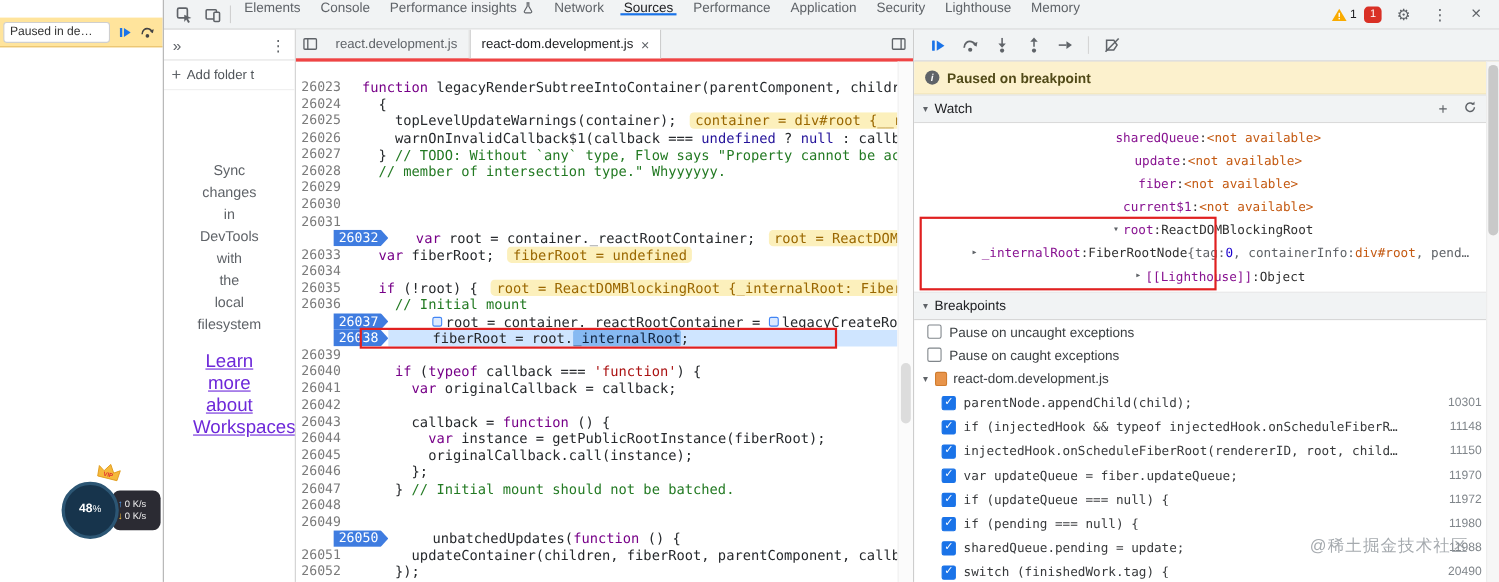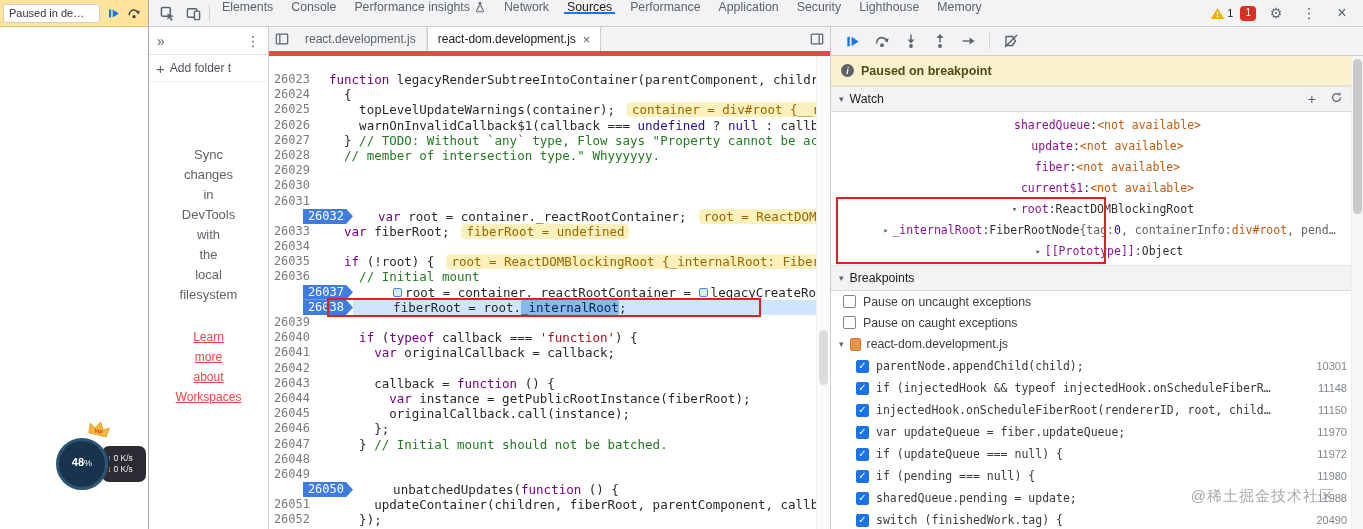--- a/index.html
+++ b/index.html
@@ -2,21 +2,21 @@
 <html><head>
 <meta charset="utf-8">
 <style>
   * { box-sizing: border-box; margin: 0; padding: 0; }
   html,body { width:1363px; height:529px; overflow:hidden; }
   body { position:relative; font-family:"Liberation Sans",sans-serif; background:#fff; color:#202124; }
   .glyph { color:#5f6368; font-size:14px; line-height:1; }
 
   
   .page-strip { position:absolute; left:0; top:0; width:148px; height:100%; background:#fff; overflow:hidden; }
-  .paused-banner { position:absolute; left:0; top:0; right:0; height:27px; background:#ffe49c; border-bottom:1px solid #e8c06a; display:flex; align-items:center; gap:5px; padding:0 3px; }
+  .paused-banner { position:absolute; left:0; top:16px; right:0; height:27px; background:#ffe49c; border-bottom:1px solid #e8c06a; display:flex; align-items:center; gap:5px; padding:0 3px; }
   .paused-label-box { background:#fff; border:1px solid #cfcfcf; border-radius:3px; height:19px; line-height:17px; font-size:11px; color:#333; padding:0 5px; width:97px; white-space:nowrap; overflow:hidden; text-overflow:ellipsis; flex:none; }
   .banner-btn { display:flex; align-items:center; justify-content:center; width:16px; height:16px; }
   .speed-circle { position:absolute; left:56px; top:438px; width:52px; height:52px; border-radius:50%; background:#17344c; border:3px solid #2c5674; color:#fff; display:flex; align-items:baseline; justify-content:center; padding-top:15px; z-index:3; }
   .speed-circle .pct { font-size:11px; font-weight:bold; }
   .speed-circle .unit { font-size:9px; }
   .crown { position:absolute; left:88px; top:420px; z-index:4; transform:rotate(14deg); }
   .speed-pill { position:absolute; left:102px; top:446px; width:44px; height:36px; background:#2b2b33; border-radius:7px; z-index:2; display:flex; flex-direction:column; justify-content:center; gap:2px; padding-left:5px; }
   .speed-row { display:flex; align-items:center; gap:2px; font-size:8.5px; color:#f0f0f0; line-height:1; }
   .arr { font-size:9px; font-weight:bold; }
   .arr.up { color:#57a8ff; }
@@ -37,25 +37,25 @@
   .close-glyph { font-size:16px; }
 
   .dt-main { position:absolute; left:0; right:0; top:27px; bottom:0; }
 
   
   .navigator { position:absolute; left:0; top:0; bottom:0; width:120px; border-right:1px solid #cdcdcd; background:#fff; overflow:hidden; }
   .nav-toolbar { height:28px; border-bottom:1px solid #e2e2e2; display:flex; align-items:center; justify-content:space-between; padding:0 8px; }
   .nav-addfolder { height:27px; border-bottom:1px solid #efefef; display:flex; align-items:center; gap:5px; padding:0 7px; font-size:12px; color:#50555a; white-space:nowrap; overflow:hidden; }
   .plus { font-size:15px; }
   .nav-hint { margin:63px auto 0; width:66px; text-align:center; font-size:13px; line-height:20px; color:#5f6368; }
-  .nav-link { display:block; margin:22px auto 0; width:66px; text-align:center; font-size:12px; line-height:20px; color:#ef4444; text-decoration:underline; cursor:pointer; }
+  .nav-link { display:block; margin:14px auto 0; width:66px; text-align:center; font-size:17px; line-height:20px; color:#6d28d9; text-decoration:underline; cursor:pointer; }
 
   
   .editor { position:absolute; left:120px; right:533px; top:0; bottom:0; background:#fff; }
-  .file-tabstrip { height:29px; background:#f1f3f4; border-bottom:5px solid #ef4444; display:flex; align-items:stretch; }
+  .file-tabstrip { height:29px; background:#f1f3f4; border-bottom:3px solid #ef4444; display:flex; align-items:stretch; }
   .strip-icon { width:26px; display:flex; align-items:center; justify-content:center; flex:none; }
   .strip-right { margin-left:auto; }
   .file-tab { display:flex; align-items:center; gap:7px; padding:0 10px; font-size:12px; color:#5f6368; border-right:1px solid #e0e0e0; white-space:nowrap; }
   .file-tab.active { background:#fff; color:#202124; border-left:1px solid #cdcdcd; border-right:1px solid #cdcdcd; }
   .tab-close { color:#5f6368; font-size:13px; }
   .code-wrap { position:absolute; left:0; right:14px; top:29px; bottom:0; overflow:hidden; padding-top:16px; font-family:"DejaVu Sans Mono","Liberation Mono",monospace; font-size:12.5px; }
   .editor-scrollgap { position:absolute; right:0; top:29px; bottom:0; width:14px; background:#fbfbfb; border-left:1px solid #f0f0f0; }
   .editor-scrollthumb { position:absolute; right:2px; top:58%; width:9px; height:55px; background:#dcdcdc; border-radius:5px; }
   .code-row { display:flex; height:15.2px; line-height:15.2px; white-space:pre; }
   .gutter-cell { flex:0 0 50px; text-align:right; padding-right:9px; color:#7a7a7a; font-size:12px; }
@@ -404,21 +404,21 @@
             <span class="w-colon">: </span>
             <span class="w-obj">FiberRootNode </span>
             <span class="w-gray">{tag: </span>
             <span class="w-num">0</span>
             <span class="w-gray">, containerInfo: </span>
             <span class="w-el">div#root</span>
             <span class="w-gray">, pend…</span>
           </div>
           <div class="watch-row" style="padding-left: 21px;">
             <span class="w-arrow">▸</span>
-            <span class="w-name">[[Prototype]]</span>
+            <span class="w-name">[[Lighthouse]]</span>
             <span class="w-colon">: </span>
             <span class="w-obj">Object</span>
           </div>
         </div>
 
       <div class="sect-hdr">
         <span class="tri">▾</span>
         <span>Breakpoints</span>
       </div>
       <div id="exc-rows">

